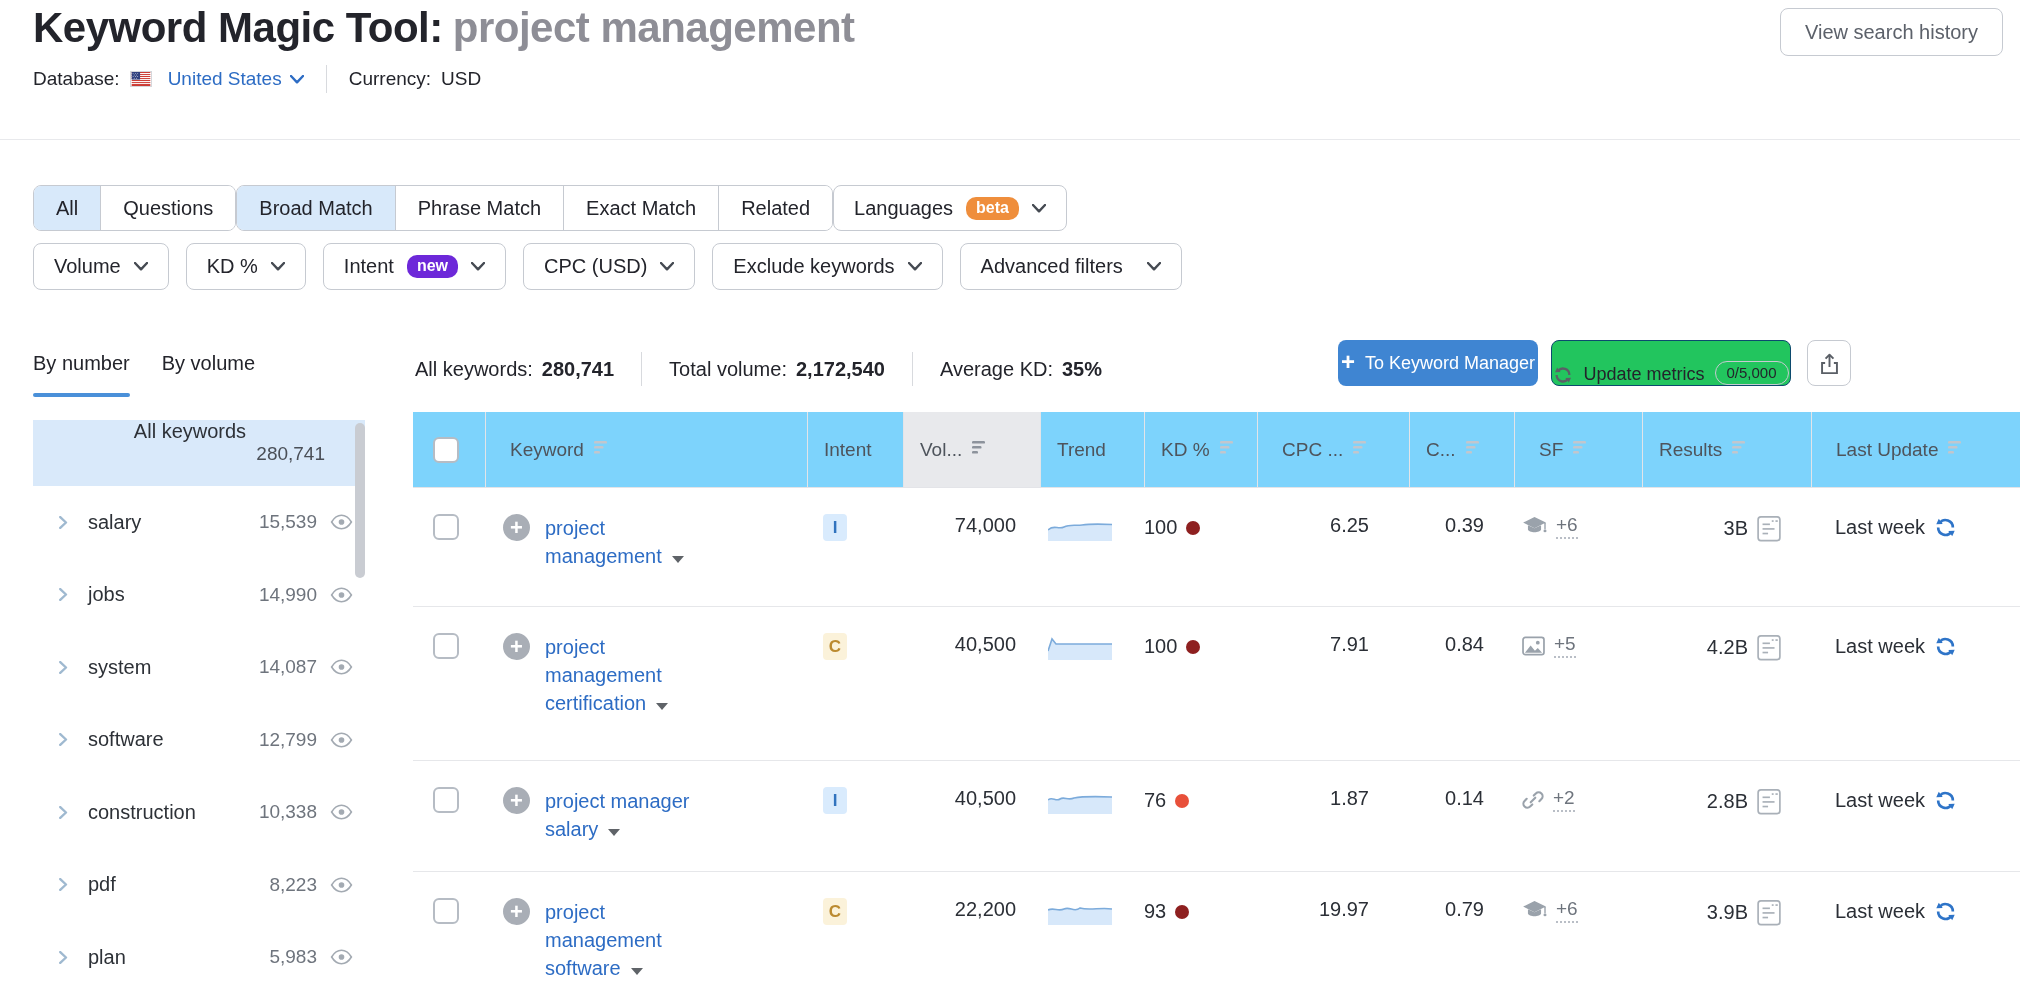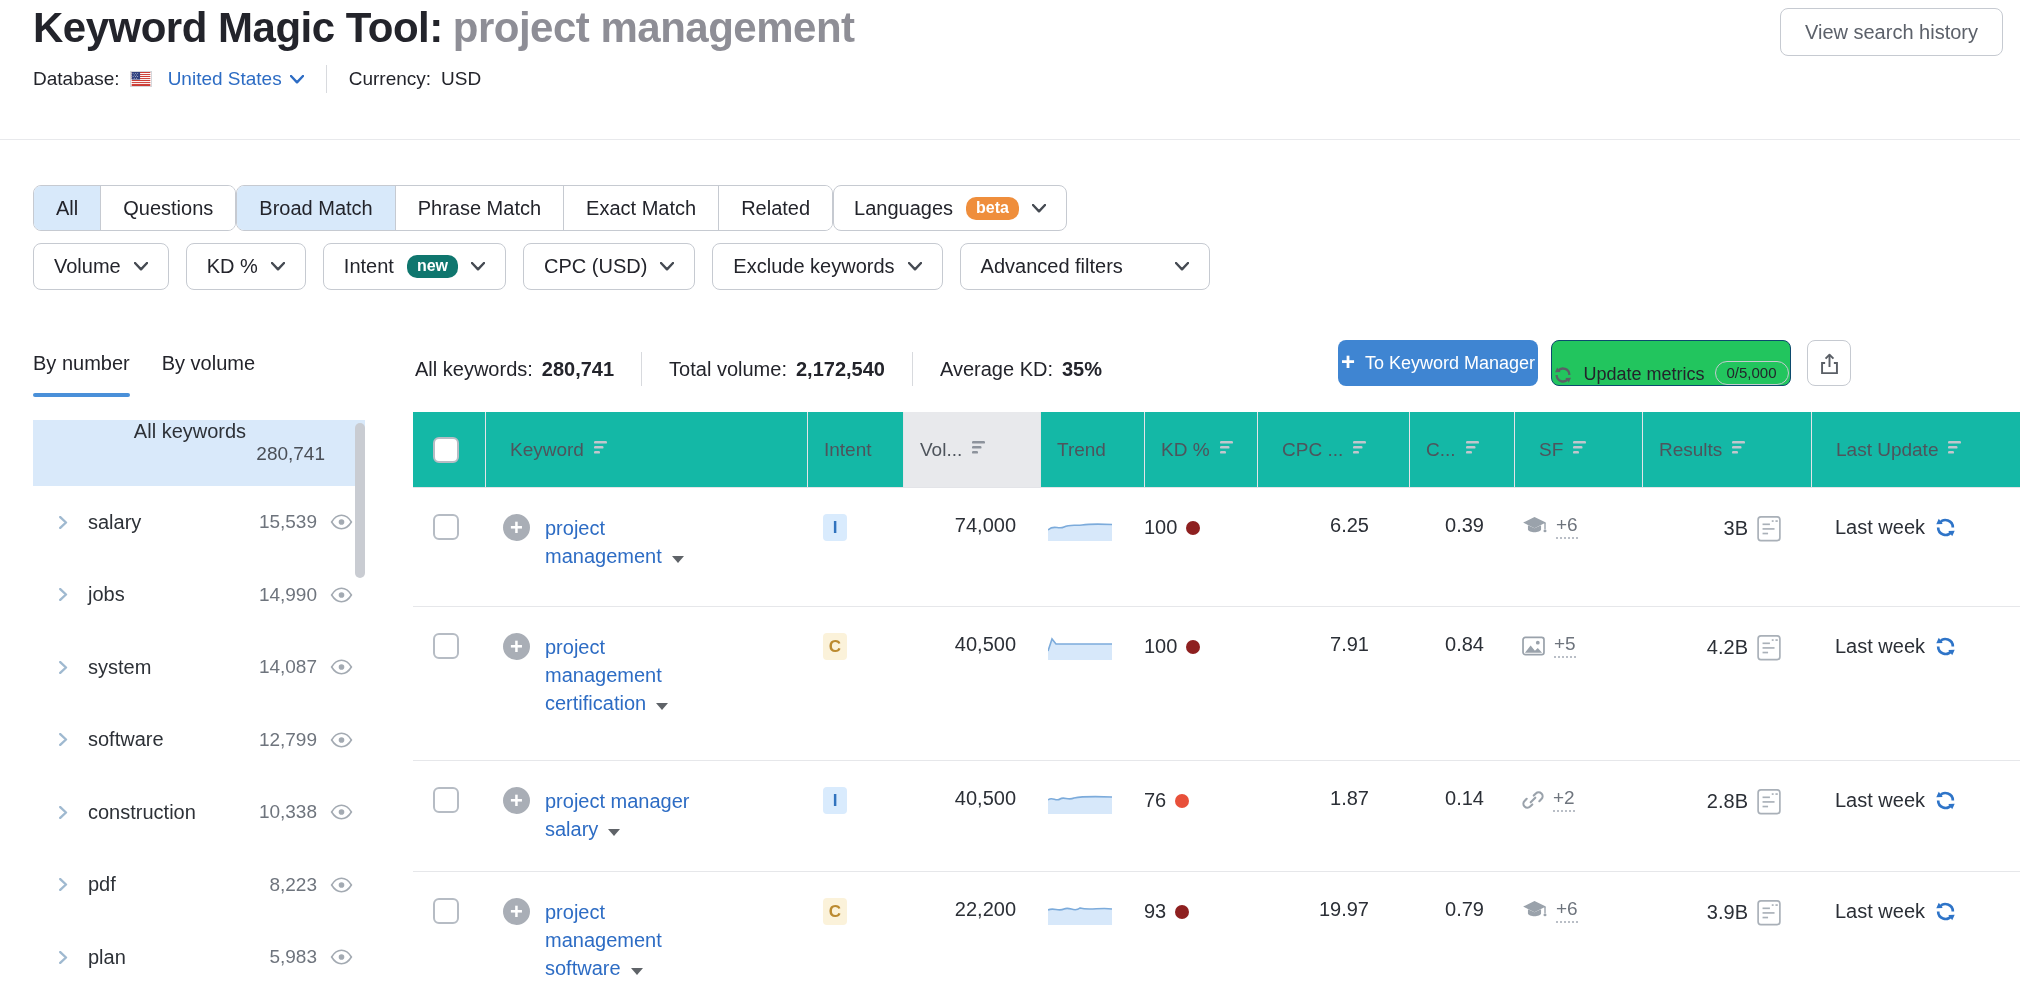--- a/index.html
+++ b/index.html
@@ -23,21 +23,21 @@
   .seg-row { position:absolute; left:33px; top:185px; display:flex; }
   .seg-group { display:inline-flex; border:1px solid #c6cad1; border-radius:8px; overflow:hidden; background:#fff; height:46px; }
   .seg { padding:0 22px; display:flex; align-items:center; font-size:20px; color:#23242b; background:#fff; border-right:1px solid #c6cad1; cursor:pointer; white-space:nowrap; }
   .seg:last-child { border-right:none; }
   .seg.active { background:#d8e9fa; }
   .drop-row { position:absolute; left:33px; top:243px; display:flex; gap:17px; }
   .drop-btn { height:47px; padding:0 20px; border:1px solid #c6cad1; border-radius:8px; background:#fff;
     display:flex; align-items:center; gap:13px; font-size:20px; color:#23242b; cursor:pointer; white-space:nowrap; }
   .badge { border-radius:10px; padding:3px 10px 4px; font-size:16px; font-weight:700; color:#fff; line-height:1; }
   .badge.beta { background:#ef8e3c; }
-  .badge.new { background:#0f766e; }
+  .badge.new { background:#6d28d9; }
   .chev { color:#454a52; display:flex; }
 
   
   .tabs { position:absolute; left:33px; top:352px; display:flex; gap:32px; font-size:20px; }
   .tab { color:#23242b; cursor:pointer; padding-bottom:14px; }
   .tab.active { position:relative; }
   .tab.active::after { content:""; position:absolute; left:0; right:0; bottom:-8px; height:4px; border-radius:2px; background:#4a90d9; }
   .stats { position:absolute; left:415px; top:352px; display:flex; align-items:center; font-size:20px; }
   .stat { display:flex; gap:9px; align-items:center; }
   .stat b { font-weight:700; }
@@ -59,21 +59,21 @@
   .sb-item { height:72.5px; display:flex; align-items:center; padding:0 12px 0 26px; cursor:pointer; }
   .sb-item .chevr { color:#9fb9d0; display:flex; margin-right:20px; }
   .sb-item .sb-label { font-size:20px; color:#2d3137; }
   .sb-item .sb-count { margin-left:auto; font-size:19px; color:#6e747d; }
   .eye { color:#a3aab2; display:flex; margin-left:13px; cursor:pointer; }
   .sb-scroll { position:absolute; right:0; top:3px; width:10px; height:155px; border-radius:5px; background:#c9ccd2; }
 
   
   .table { position:absolute; left:413px; top:412px; width:1607px; }
   .tgrid { display:grid; grid-template-columns:72px 322px 96px 137px 104px 113px 152px 105px 128px 169px 209px; }
-  .thead { height:76px; background:#14b8a6; border-bottom:1px solid #e3e4e8; font-size:19px; color:#4e545c; }
+  .thead { height:76px; background:#7dd3fc; border-bottom:1px solid #e3e4e8; font-size:19px; color:#4e545c; }
   .th { display:flex; align-items:center; gap:10px; border-left:1px solid #e3e4e8; padding-left:16px; white-space:nowrap; }
   .th:first-child { border-left:none; padding-left:20px; }
   .th.sorted { background:#e8e9ec; }
   .th.r { justify-content:flex-start; padding-right:16px; }
   .sort-ic { color:#c2c6cd; display:flex; margin-top:-4px; }
   .th.sorted .sort-ic { color:#8d939c; }
   .cbx { width:26px; height:26px; border:2px solid #b6bcc4; border-radius:6px; background:#fff; cursor:pointer; flex-shrink:0; }
   .trow { height:119px; border-bottom:1px solid #e6e7ea; font-size:20px; color:#2b2f36; }
   .trow.h154 { height:154px; }
   .trow.h111 { height:111px; }
@@ -291,21 +291,21 @@
         </span>
     </div>
     <div class="drop-btn">
       <span>Exclude keywords</span>
       <span class="chev">
           <svg class="ic" width="14" height="9">
             <use href="#i-chev-down"></use>
           </svg>
         </span>
     </div>
-    <div class="drop-btn" style="width:250px; justify-content:space-between">
+    <div class="drop-btn" style="width:222px; justify-content:space-between">
       <span>Advanced filters</span>
       <span class="chev">
           <svg class="ic" width="14" height="9">
             <use href="#i-chev-down"></use>
           </svg>
         </span>
     </div>
   </div>
 
   <div class="tabs">

